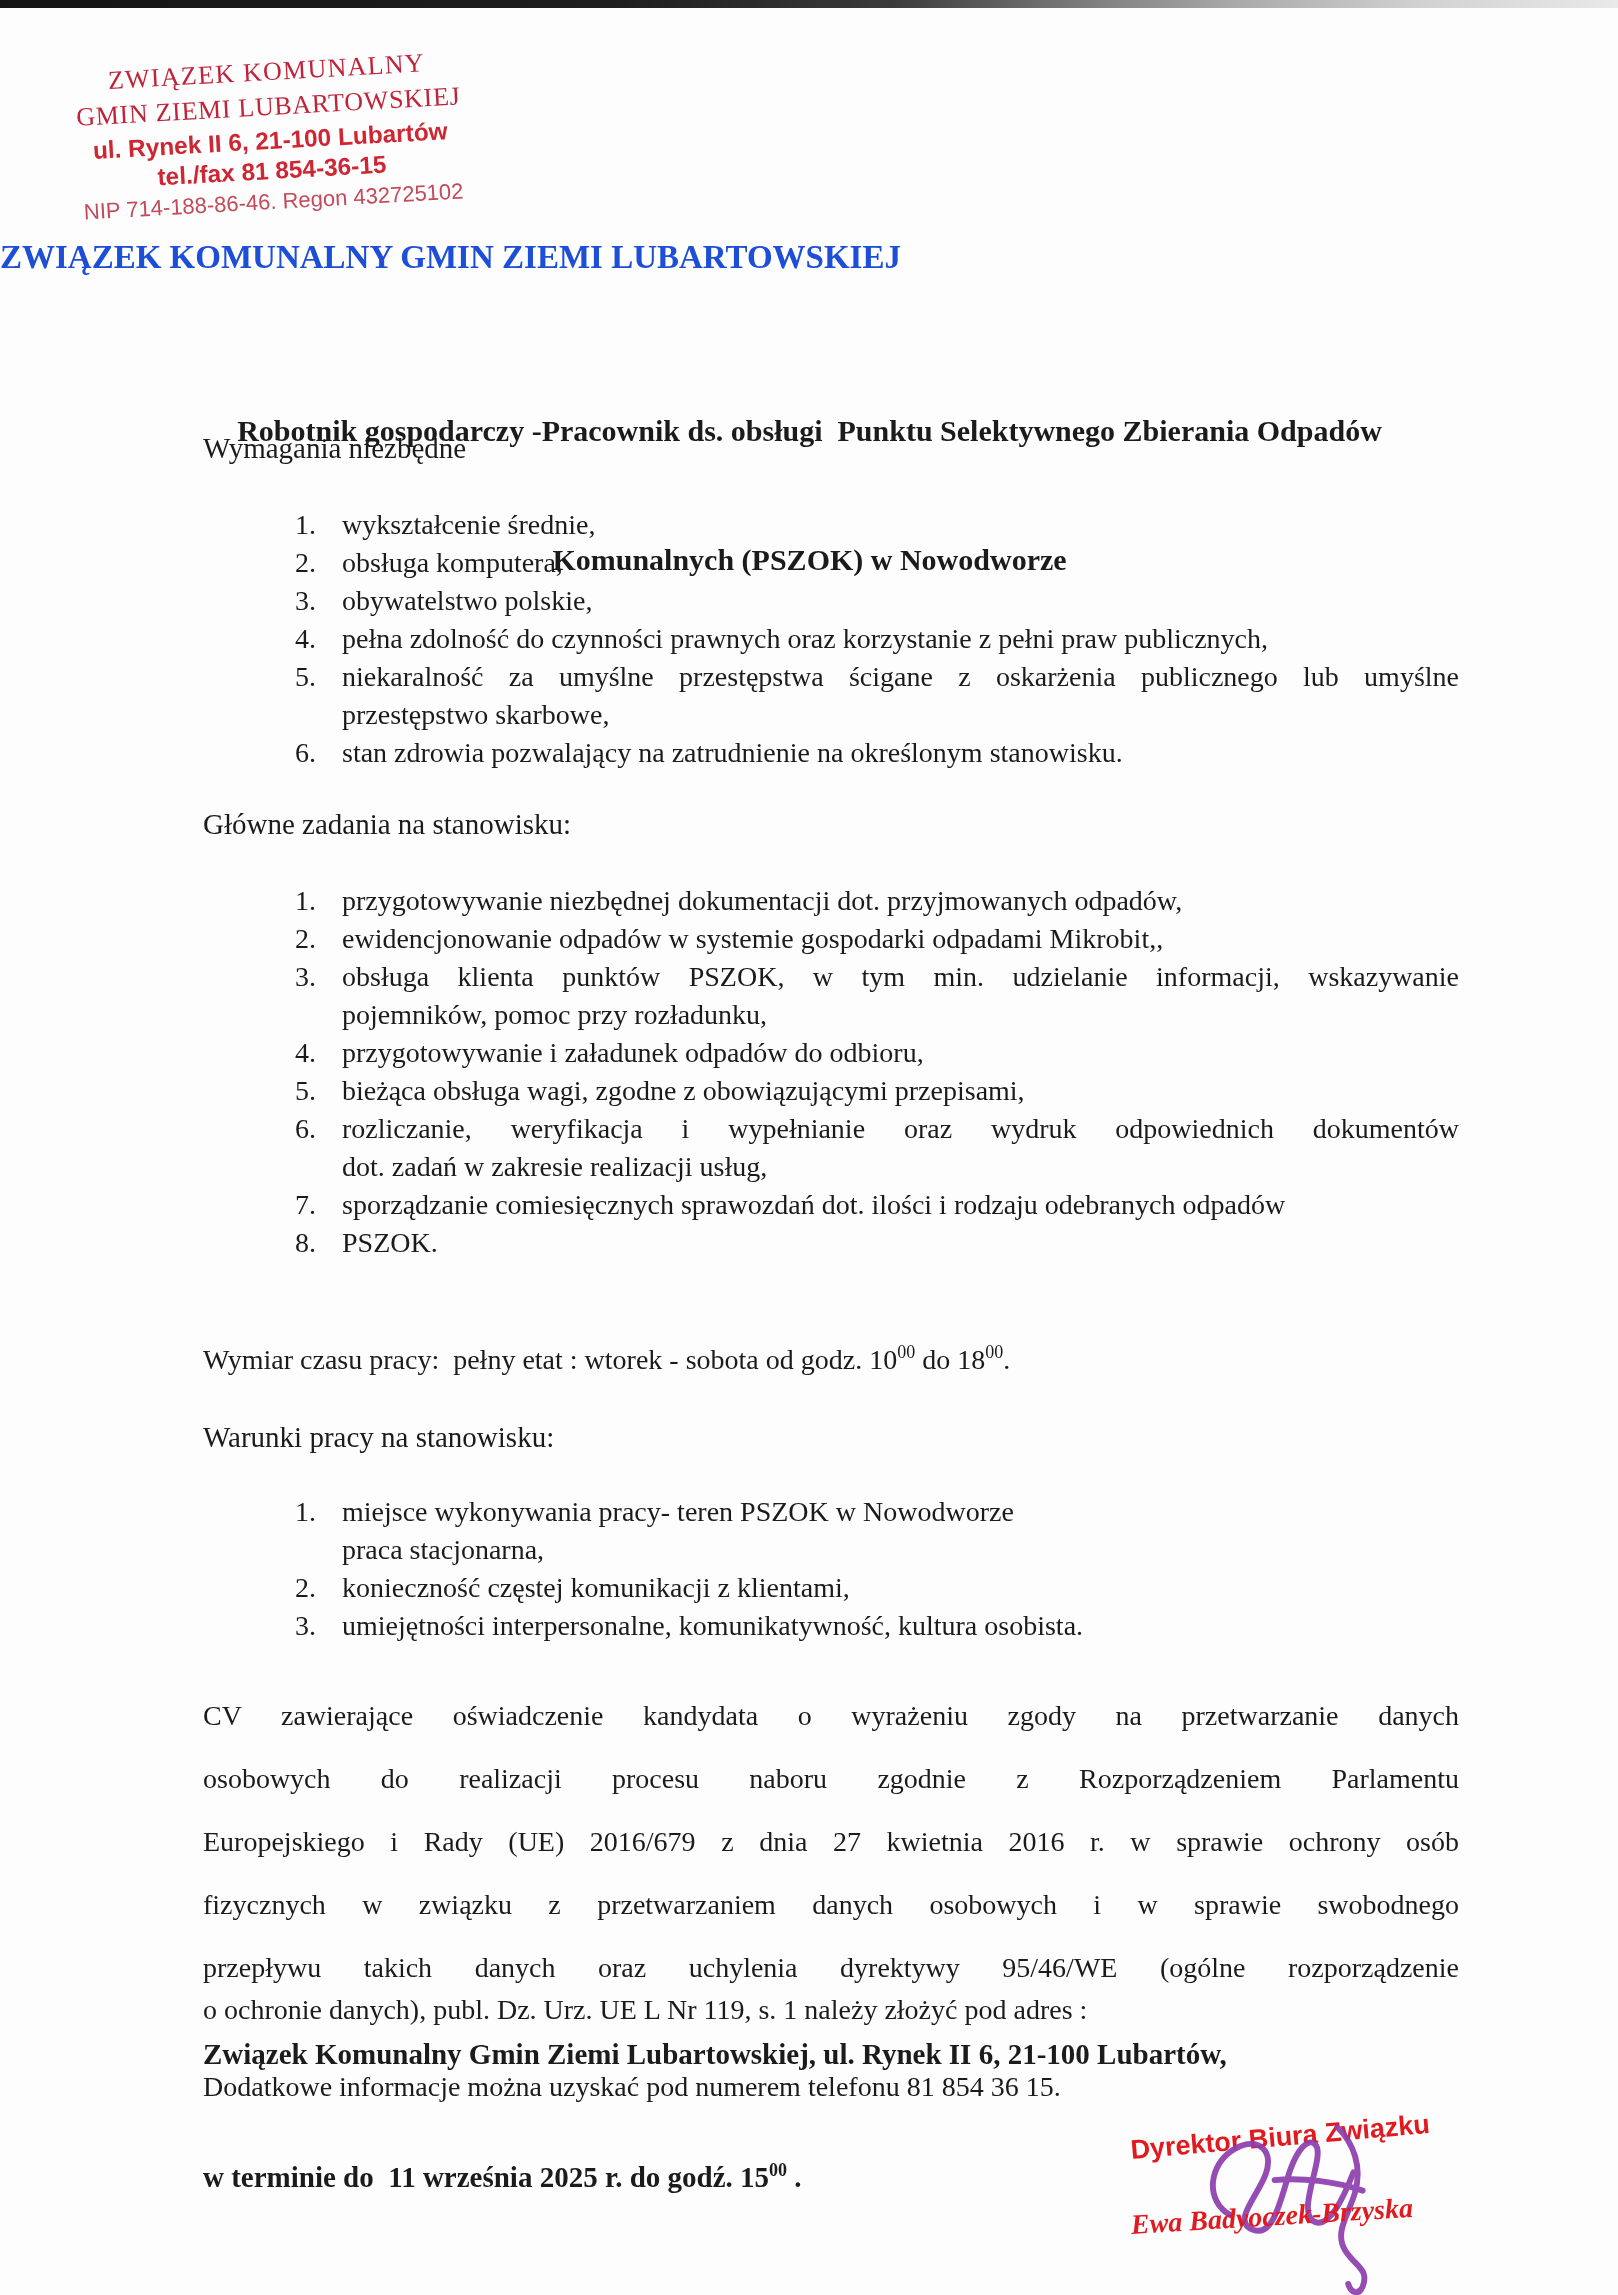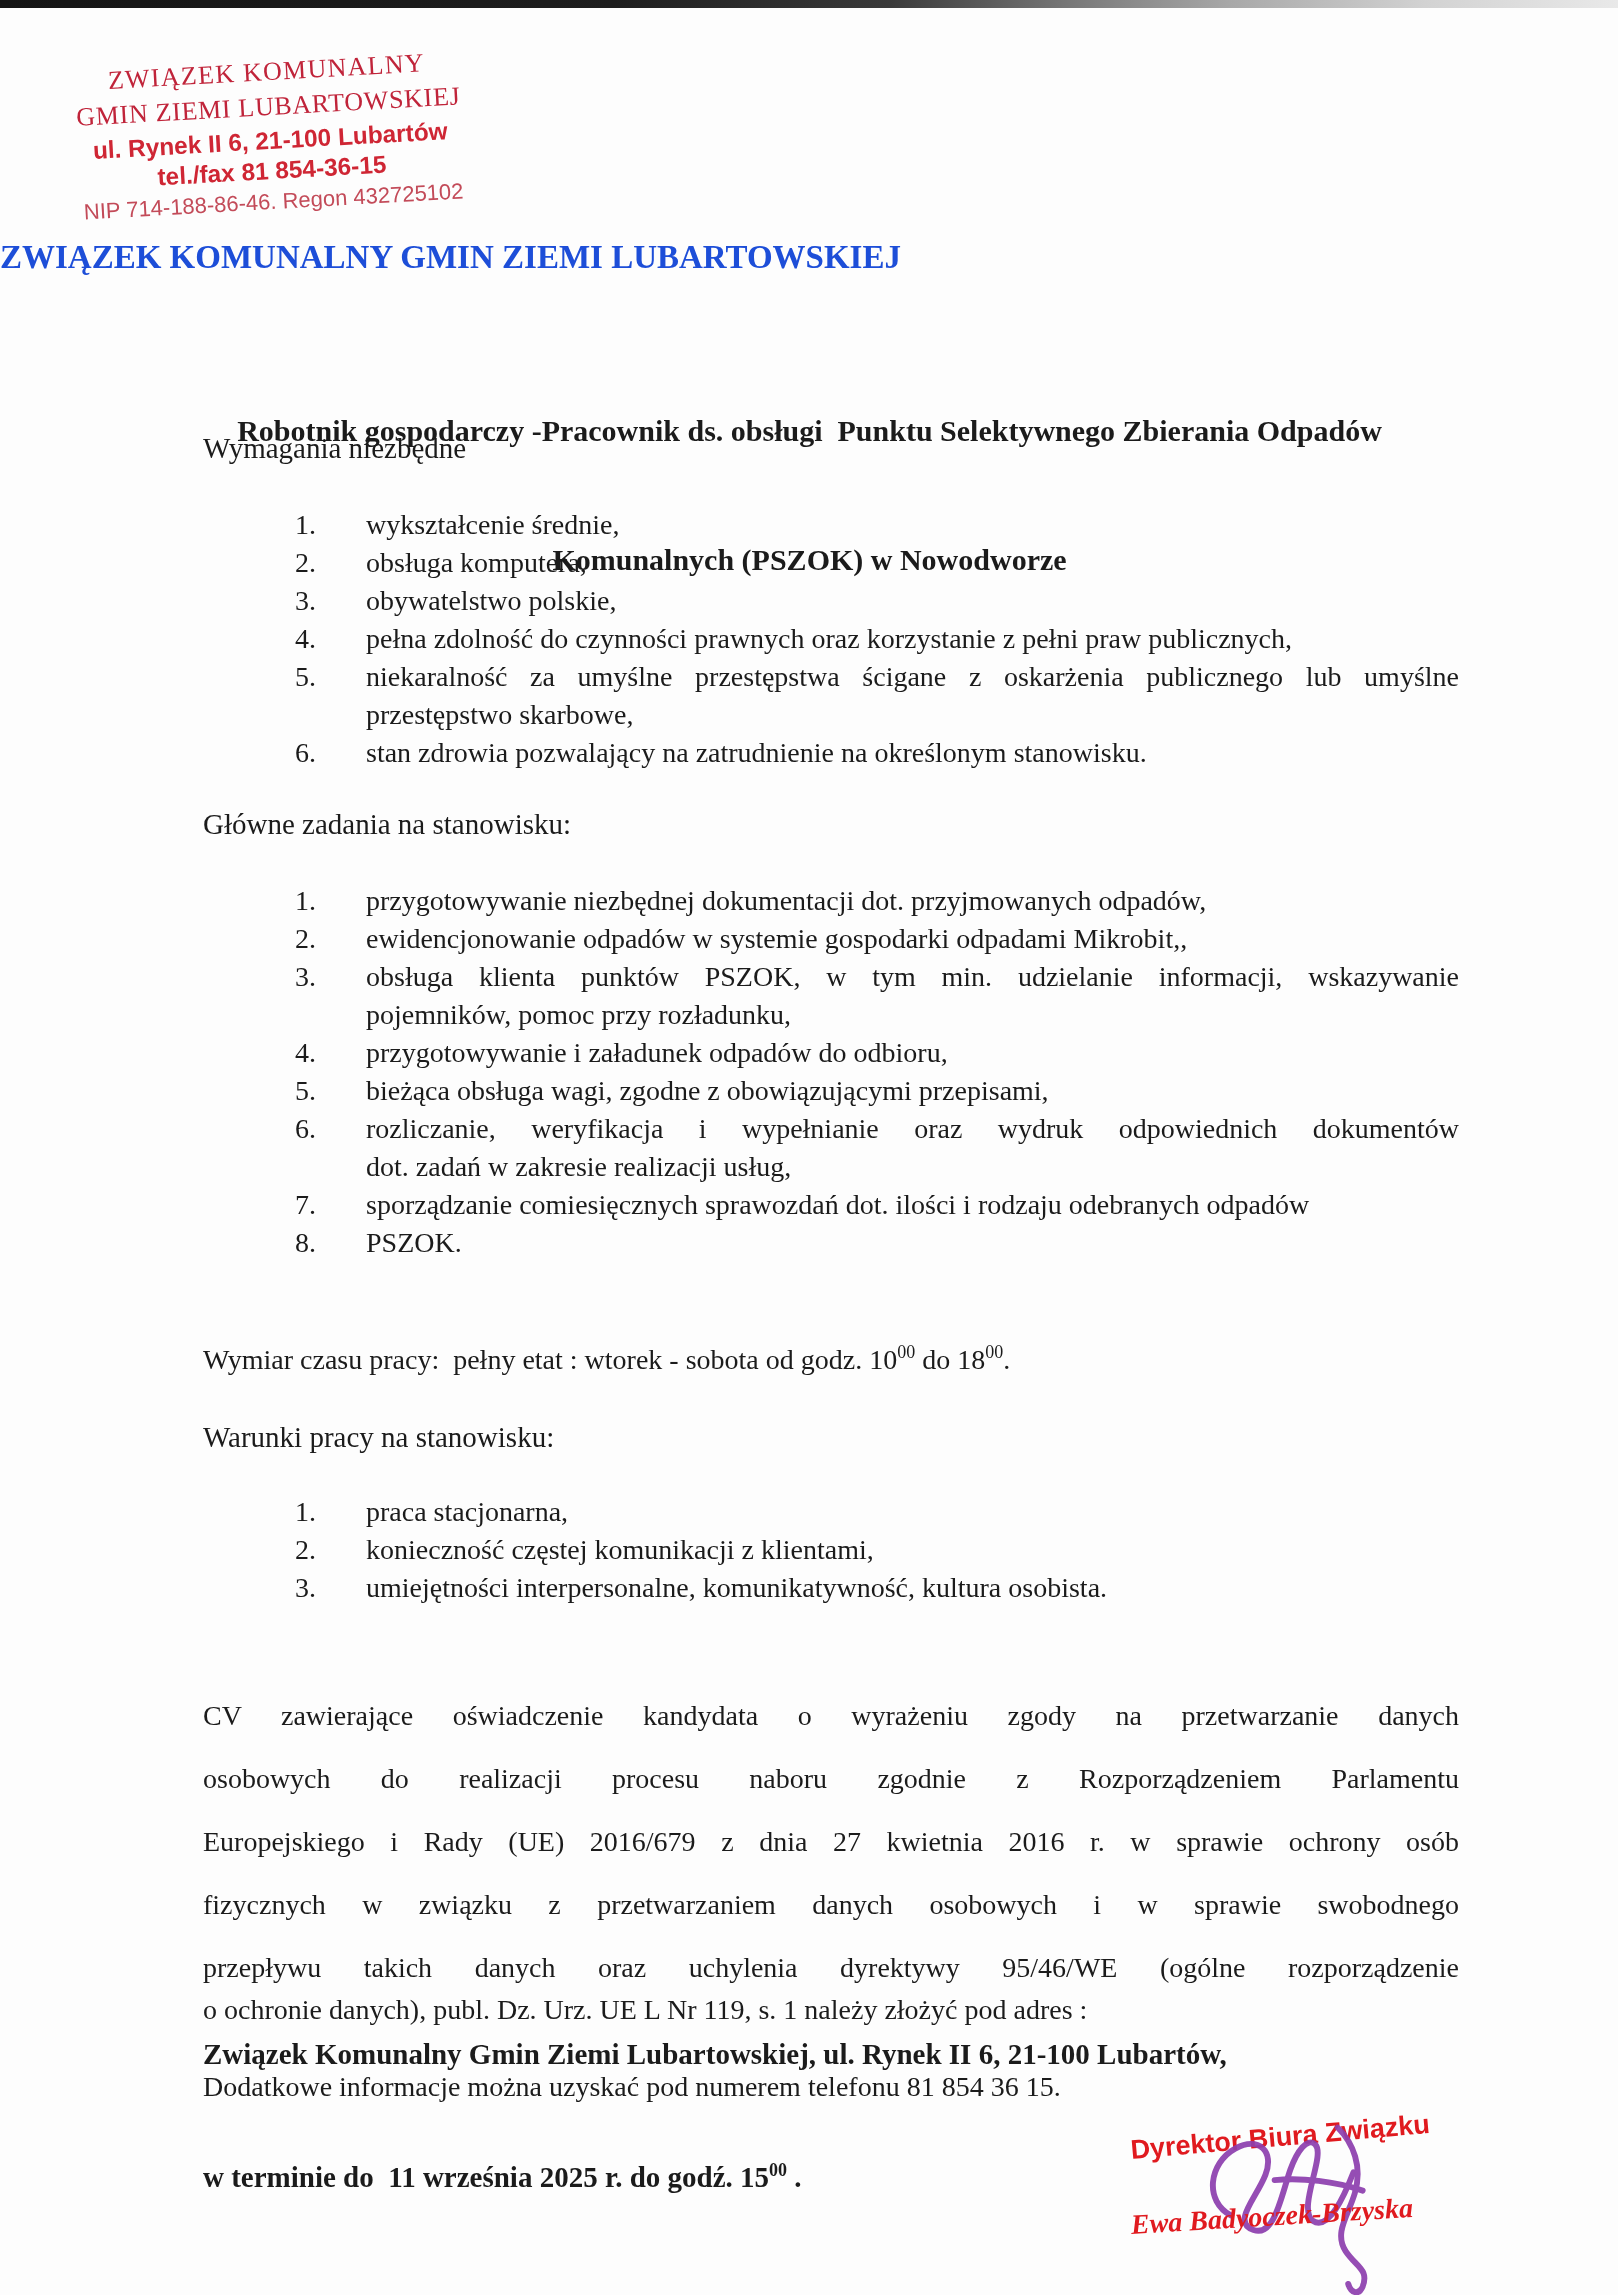--- a/index.html
+++ b/index.html
@@ -42,21 +42,21 @@
   .h{position:absolute;left:203px;font-size:29px;white-space:pre-wrap;}
   .h-req{top:432px;}
   .h-tasks{top:808px;}
   .h-cond{top:1421px;}
   .list{position:absolute;left:295px;width:1164px;font-size:28px;line-height:38px;}
   .list-a{top:506px;}
   .list-b{top:882px;}
   .list-c{top:1493px;}
   .li{display:flex;align-items:flex-start;}
   .num{width:47px;flex:none;}
-  .li-text{flex:1;margin-left:24px;}
+  .li-text{flex:1;}
   .l1{display:block;}
   .just{text-align:justify;text-align-last:justify;}
   .l2{display:block;}
   .wymiar{position:absolute;left:203px;top:1344px;font-size:28px;white-space:pre-wrap;}
   .sup{font-size:18px;position:relative;top:-11.2px;vertical-align:baseline;margin-top:44px;}
   .cv{position:absolute;left:203px;top:1674px;width:1256px;font-size:28px;line-height:42px;}
   .cv .just{display:block;margin-top:21px;}
   .cv .last{display:block;}
   .address{position:absolute;left:203px;top:1952px;font-size:29px;font-weight:bold;line-height:41px;white-space:pre-wrap;}
   .info{position:absolute;left:203px;top:2071px;font-size:28px;white-space:pre-wrap;}
@@ -195,20 +195,21 @@
 </div>
 
 <div class="wymiar"><span>Wymiar czasu pracy:  pełny etat : wtorek - sobota od godz. 10</span><sup class="sup">00</sup><span> do 18</span><sup class="sup">00</sup><span>.</span></div>
 
 <div class="h h-cond">Warunki pracy na stanowisku:</div>
 
 <div class="list list-c">
   <div class="li">
     <span class="num">1.</span>
     <span class="li-text">
+        <span class="l1">miejsce wykonywania pracy- teren PSZOK w Nowodworze</span>
         <span class="l2">praca stacjonarna,</span>
       </span>
   </div>
   <div class="li">
     <span class="num">2.</span>
     <span class="li-text">
         <span class="l1">konieczność częstej komunikacji z klientami,</span>
       </span>
   </div>
   <div class="li">

